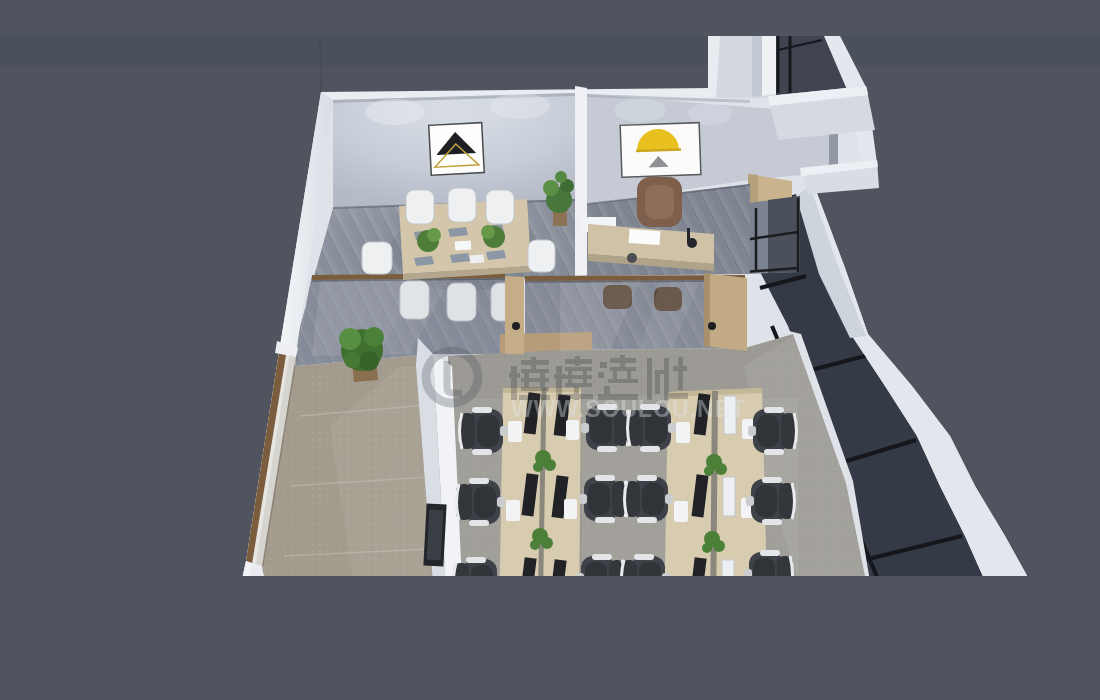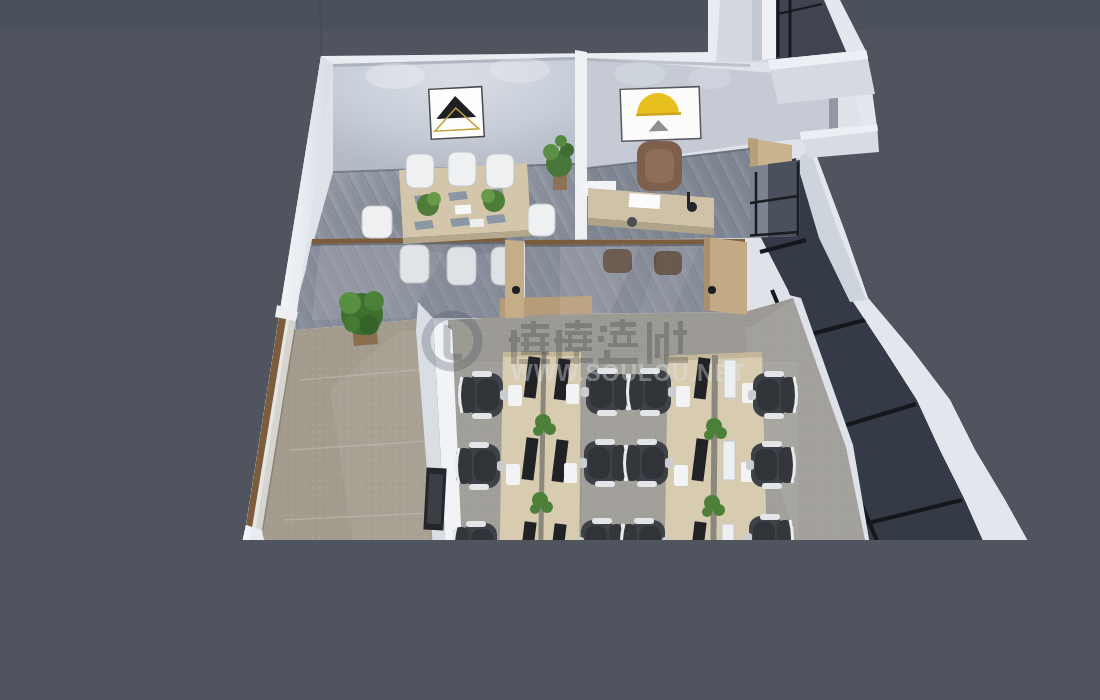--- a/index.html
+++ b/index.html
@@ -1,16 +1,16 @@
 <!DOCTYPE html>
 <html><head>
 <meta charset="utf-8">
 <style>
   html,body{margin:0;padding:0;background:#4f545e;}
-  #stage{position:relative;width:1100px;height:540px;overflow:hidden;font-family:"Liberation Sans",sans-serif;filter:blur(0.7px);}
+  #stage{position:relative;width:1100px;height:540px;overflow:hidden;font-family:"Liberation Sans",sans-serif;filter:blur(0.7px);margin-top:36px;}
 </style>
 </head>
 <body>
 <div id="stage">
 <svg width="1100" height="700" viewBox="0 0 1100 700">
 <defs>
   <pattern id="carpet" width="5" height="5" patternUnits="userSpaceOnUse">
     <rect width="5" height="5" fill="#9c9a94"></rect>
     <rect x="0" y="0" width="1.2" height="1.2" fill="#96938c"></rect>
     <rect x="2.5" y="2.5" width="1.2" height="1.2" fill="#a19e98"></rect>

